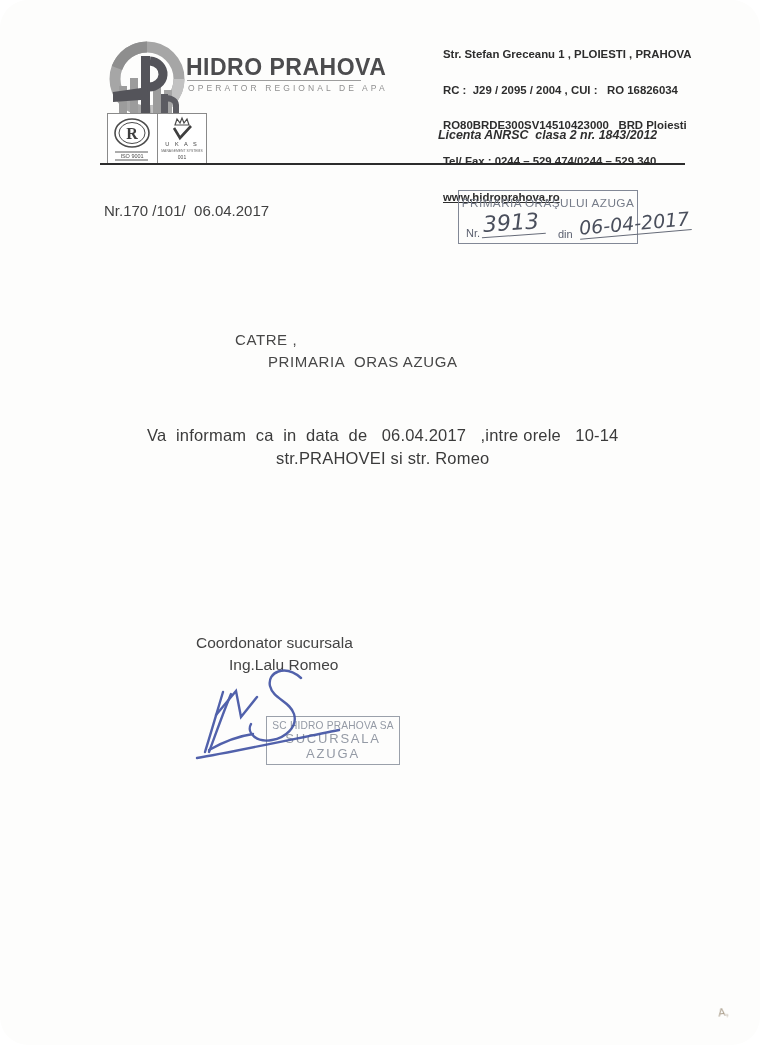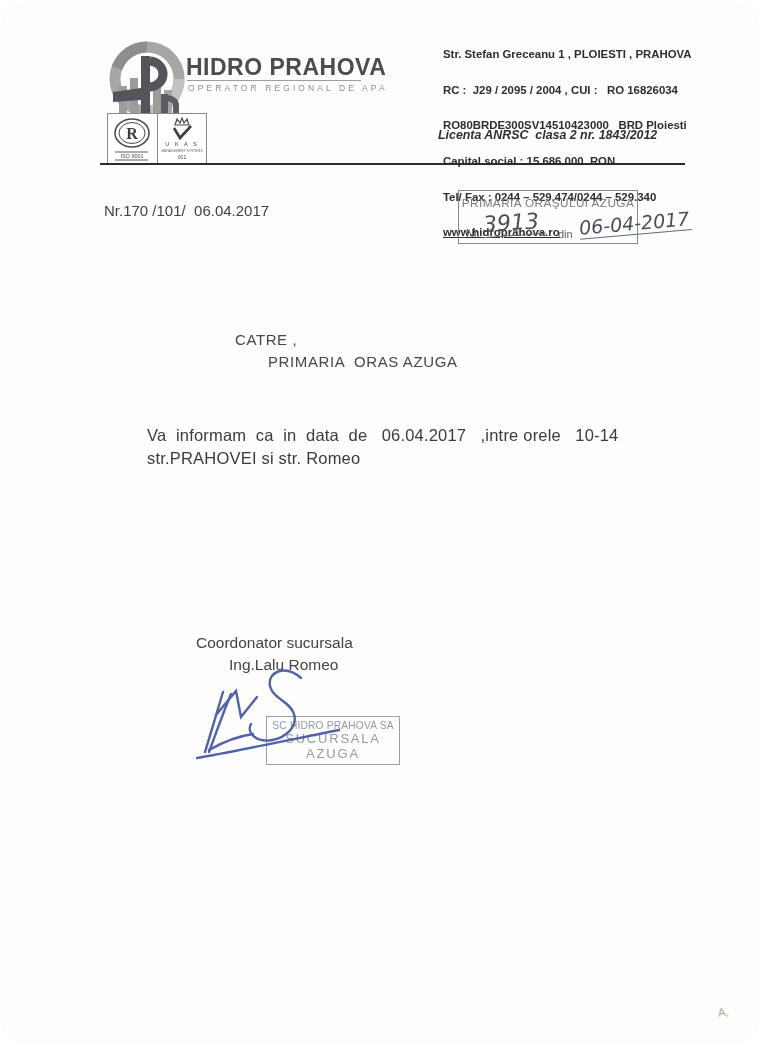--- a/index.html
+++ b/index.html
@@ -35,21 +35,21 @@
   .reg-label.din{left:92px;top:14px;}
   .ink{font-family:"DejaVu Sans",sans-serif;font-style:italic;color:#4a4f5c;}
   .reg-value-nr{position:absolute;left:15px;top:-4px;font-size:22px;transform:rotate(-4deg);border-bottom:1.2px solid #666b78;padding:0 6px 0 2px;}
   .reg-value-date{position:absolute;left:113px;top:-2px;font-size:19px;transform:rotate(-5deg);border-bottom:1.2px solid #666b78;white-space:nowrap;padding-right:2px;}
 
   
   .to-label{left:235px;top:331px;font-size:15px;color:#474747;letter-spacing:.6px;white-space:pre;}
   .to-name{left:268px;top:353px;font-size:15px;color:#474747;letter-spacing:.6px;white-space:pre;}
 
   
-  .body-par{left:147px;top:424px;font-size:16.5px;color:#3b3b3b;line-height:23px;letter-spacing:.2px;}
+  .body-par{left:147px;top:424px;font-size:16.5px;color:#3b3b3b;line-height:23px;letter-spacing:.2px;text-align:center;}
   .body-par .bline{white-space:pre;}
 
   
   .sig-role{left:196px;top:634px;font-size:15.5px;color:#444;white-space:pre;}
   .sig-name{left:229px;top:656px;font-size:15.5px;color:#444;white-space:pre;}
   .sig-svg{left:183px;top:660px;width:170px;height:110px;z-index:3;}
   .stamp{left:266px;top:716px;width:132px;height:47px;border:1.6px solid #9aa0aa;color:#949aa5;text-align:center;z-index:2;background:transparent;}
   .stamp .s1{margin-top:3px;font-size:10.2px;white-space:nowrap;letter-spacing:.2px;}
   .stamp .s2{font-size:13px;letter-spacing:1.8px;}
   .stamp .s3{font-size:13px;letter-spacing:1.8px;}
@@ -101,21 +101,20 @@
         <text x="24" y="38" font-family="Liberation Sans,sans-serif" font-size="3.4" fill="#6a6a6a" text-anchor="middle">MANAGEMENT SYSTEMS</text>
         <text x="24" y="45" font-family="Liberation Sans,sans-serif" font-size="5" fill="#4b4b4b" text-anchor="middle">001</text>
       </svg>
     </div>
   </div>
 
   <div class="abs addr">
     <div class="line">Str. Stefan Greceanu 1 , PLOIESTI , PRAHOVA</div>
     <div class="line">RC :  J29 / 2095 / 2004 , CUI :   RO 16826034</div>
     <div class="line">RO80BRDE300SV14510423000   BRD Ploiesti</div>
-    <div class="line">Capital social : 15.686.000  RON</div>
     <div class="line">Tel/ Fax : 0244 – 529.474/0244 – 529.340</div>
     <div class="line www">www.hidroprahova.ro</div>
   </div>
 
   <div class="abs license">Licenta ANRSC  clasa 2 nr. 1843/2012</div>
   <div class="abs hrule"></div>
 
   <div class="abs refno">Nr.170 /101/  06.04.2017</div>
 
   <div class="abs registry">

